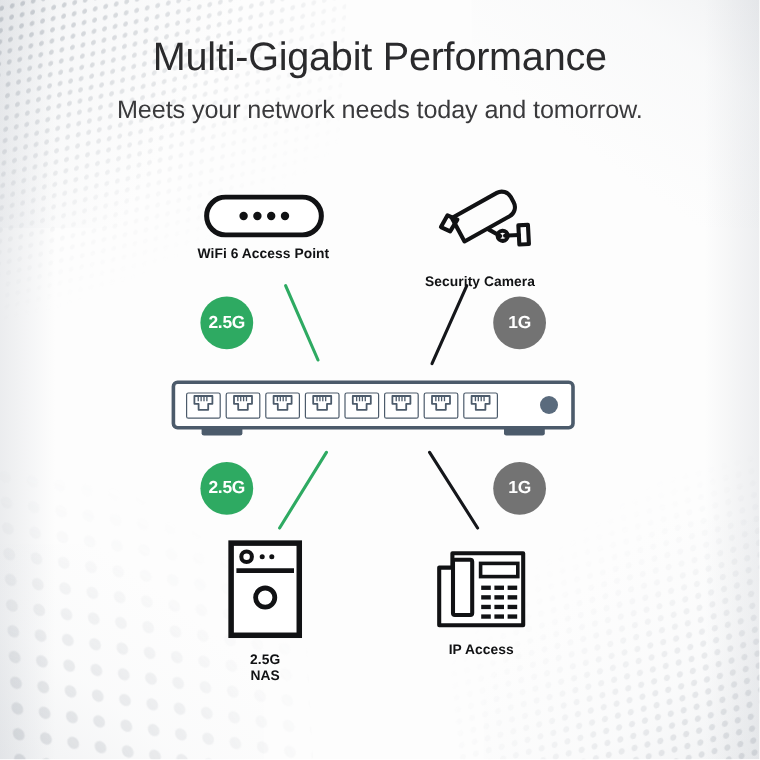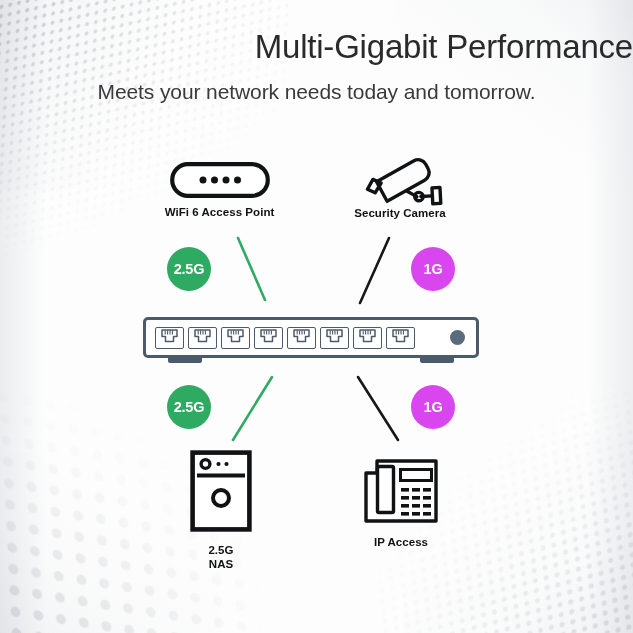--- a/index.html
+++ b/index.html
@@ -99,21 +99,20 @@
     text-align: center;
     z-index: 5;
   }
   .title {
     font-size: 33px;
     font-weight: 400;
     color: #2a2a2c;
     letter-spacing: -0.2px;
     line-height: 1.18;
     margin: 0;
-    text-align: right;
   }
   .subtitle {
     font-size: 21px;
     font-weight: 400;
     color: #3a3a3c;
     letter-spacing: -0.1px;
     margin: 13px 0 0 0;
   }
 
   
@@ -149,21 +148,21 @@
     border-radius: 50%;
     display: flex;
     align-items: center;
     justify-content: center;
     color: #ffffff;
     font-size: 14.5px;
     font-weight: 700;
     letter-spacing: -0.2px;
   }
   .badge-green { background: #2eaa62; }
-  .badge-dark  { background: #d946ef; }
+  .badge-dark  { background: #737373; }
 
   
   .line {
     position: absolute;
   }
 
   
   .switch {
     position: absolute;
     left: 143px;
@@ -283,21 +282,21 @@
 
             <path d="M 54.5 39.5 L 64.0 45.5" transform="rotate(-3 48 28)"></path>
             <path d="M 68.0 45.5 L 79.5 45.5" transform="rotate(-3 48 28)"></path>
 
             <circle cx="66.0" cy="45.5" r="4.2" transform="rotate(-3 48 28)"></circle>
 
             <path d="M 79.5 37.5 L 87.5 37.5 L 87.5 53.5 L 79.5 53.5 Z" transform="rotate(-3 48 28)"></path>
           </g>
         </svg>
       </div>
-      <div class="node-label" style="margin-top:0;">Security Camera</div>
+      <div class="node-label" style="margin-top:22px;">Security Camera</div>
     </div>
 
     <div class="node" style="left:162px; top:450px; width:118px;">
       <div class="icon-box" style="height:82px;">
         <svg width="62" height="82" viewBox="0 0 62 82">
           <rect x="2.6" y="2.6" width="56.8" height="76.8" fill="#ffffff" stroke="#111214" stroke-width="4.6"></rect>
 
           <line x1="7.0" y1="25.5" x2="55.0" y2="25.5" stroke="#111214" stroke-width="4.0"></line>
 
           <circle cx="15.5" cy="14.0" r="4.4" fill="#ffffff" stroke="#111214" stroke-width="3.4"></circle>

